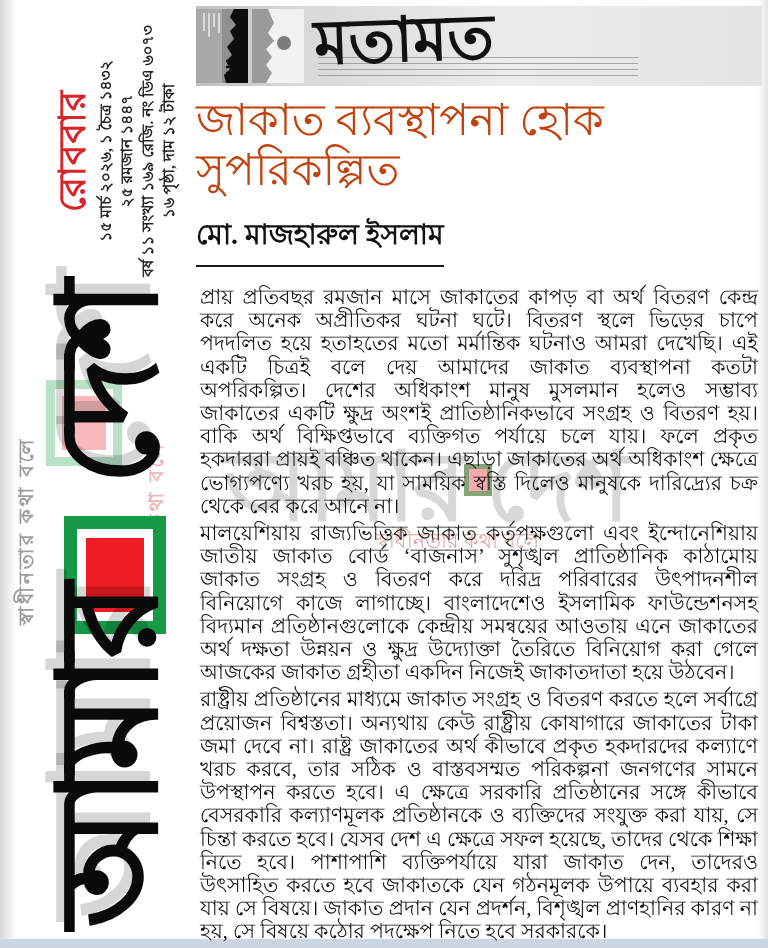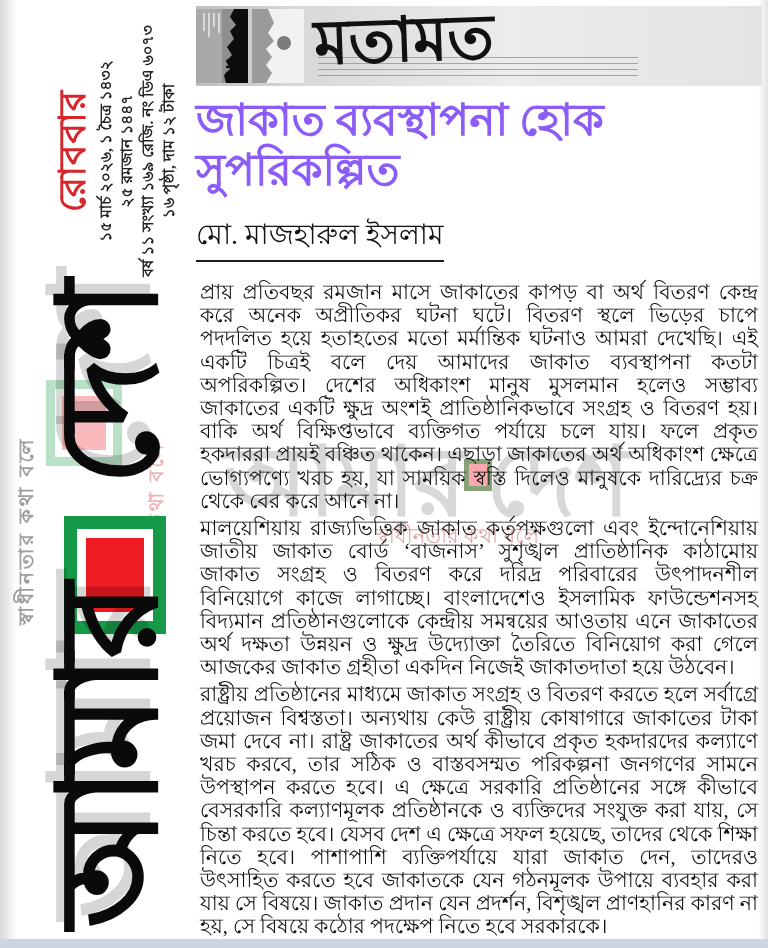--- a/index.html
+++ b/index.html
@@ -57,23 +57,23 @@
   .content { position:absolute; left:196px; top:0; width:566px; height:948px; }
 
   .section-band { position:relative; margin-top:6px; height:80px;
     background: linear-gradient(90deg,#bfbfbf 0,#d8d8d8 18%,#ececec 55%,#e4e4e4 100%); }
   .faces { position:absolute; left:0; top:3px; }
   .rule-lines { position:absolute; left:122px; top:46px; width:320px; height:28px; opacity:.75;
     background: repeating-linear-gradient(180deg, rgba(0,0,0,0) 0 5px, #8f8f8f 5px 6px); }
   .section-title { position:absolute; left:118px; top:-6px; font-size:62px; line-height:80px;
     font-weight:800; color:#111; transform:rotate(-2deg); z-index:1; }
 
-  .headline { margin-top:10px; font-size:44px; line-height:50px; font-weight:700; color:#8b5cf6; width:560px; }
-  .author { display:inline-block; margin-top:17px; font-size:28px; font-weight:400;
-    border-bottom:2px solid #1c1c1c; }
+  .headline { margin-top:10px; font-size:44px; line-height:50px; font-weight:400; color:#c2410c; width:560px; }
+  .author { display:inline-block; margin-top:17px; font-size:28px; font-weight:700;
+    padding-bottom:5px; border-bottom:2px solid #1c1c1c; }
 
   .body-text { position:relative; margin-top:19px; width:566px;
     font-size:20.5px; line-height:23.2px; text-align:justify; color:#101010; }
   .body-text p { margin:4px; position:relative; z-index:1; }
 
   .watermark { position:absolute; z-index:0; left:28px; top:152px; width:460px; height:150px; pointer-events:none; }
   .wm-text { font-size:96px; line-height:100px; font-weight:800; color:#8f8f8f; opacity:.34; white-space:nowrap; letter-spacing:-2px; }
   .wm-flag { position:absolute; left:240px; top:26px; width:28px; height:32px;
     border:5px solid rgba(22,154,71,0.5); background:rgba(238,28,35,0.38); }
   .wm-slogan { position:absolute; left:152px; top:92px; font-size:21px; color:#d98f8f; opacity:.8; white-space:nowrap; }

